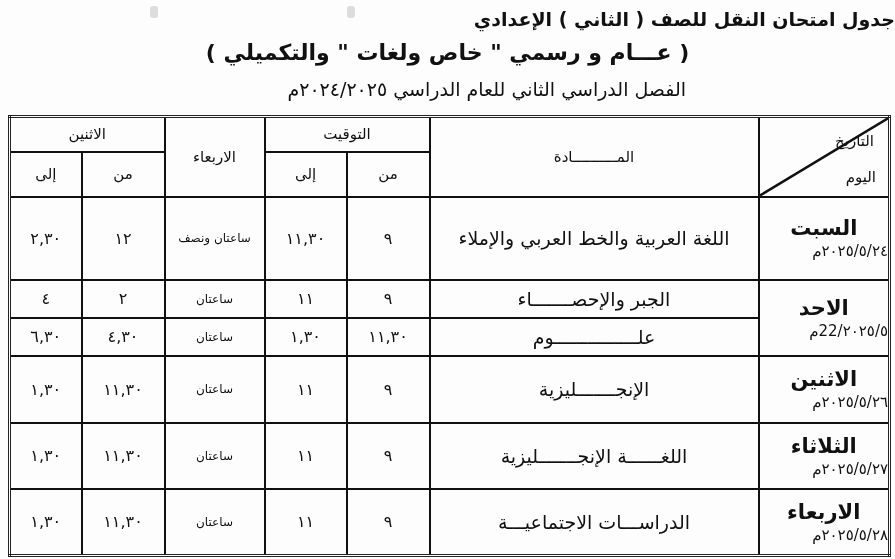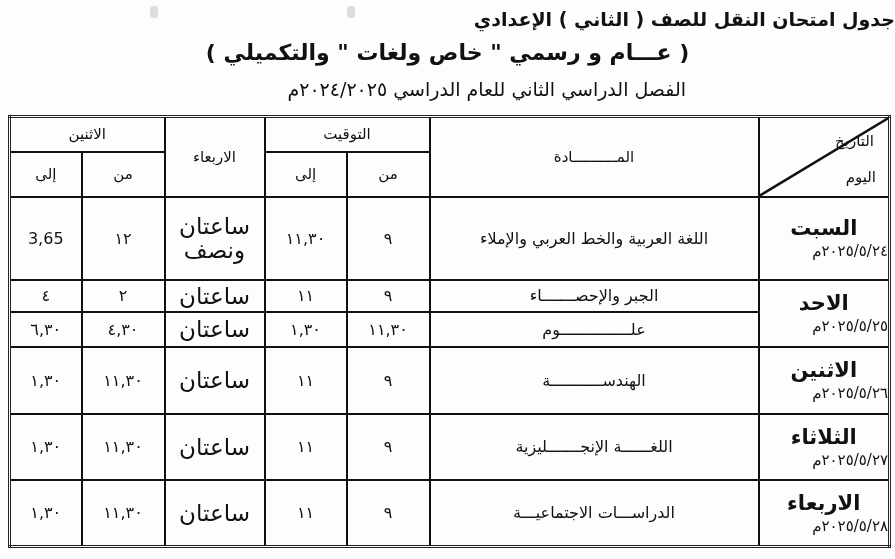--- a/index.html
+++ b/index.html
@@ -21,23 +21,23 @@
     border:2px solid #111; text-align:center; vertical-align:middle; padding:0;
     font-weight:normal; overflow:hidden;
   }
   th { font-size:15px; font-family:"DejaVu Sans", sans-serif; }
   .diag { position:relative;text-decoration:underline; }
   .diag svg { position:absolute; left:0; top:0; width:100%; height:100%; }
   .diag .dt { position:absolute; right:14px; top:14px; font-size:15px; }
   .diag .dd { position:absolute; right:12px; bottom:10px; font-size:15px; }
   .day { font-weight:bold; font-size:21px; display:block; line-height:26px;text-align:center; }
   .date { font-size:15px; display:block; line-height:20px; font-family:"DejaVu Sans", sans-serif;text-align:right; }
-  .subject { font-weight:bold; font-size:16px; }
+  .subject { font-weight:bold; font-size:19px; }
   .num { font-size:16px; }
-  .dur { font-size:23px; line-height:24px; }
+  .dur { font-size:12px; line-height:36px; }
 </style>
 </head>
 <body>
 
 <div class="spec" style="left:150px;top:6px;"></div>
 <div class="spec" style="left:347px;top:6px;"></div>
 
 <div class="t1" dir="rtl">جدول امتحان النقل للصف ( الثاني ) الإعدادي</div>
 <div class="t2" dir="rtl">( عـــام و رسمي " خاص ولغات " والتكميلي )</div>
 <div class="t3" dir="rtl">الفصل الدراسي الثاني للعام الدراسي ٢٠٢٤/٢٠٢٥م</div>
@@ -76,27 +76,27 @@
   <tr style="height:83px">
     <td>
       <span class="day">السبت</span>
       <span class="date">٢٠٢٥/٥/٢٤م</span>
     </td>
     <td class="subject">اللغة العربية والخط العربي والإملاء</td>
     <td class="num">٩</td>
     <td class="num">١١,٣٠</td>
     <td class="dur">ساعتان ونصف</td>
     <td class="num">١٢</td>
-    <td class="num">3,65</td>
+    <td class="num">٢,٣٠</td>
   </tr>
 
   <tr style="height:32px">
     <td rowspan="2">
       <span class="day">الاحد</span>
-      <span class="date">٢٠٢٥/٥/٢٥م</span>
+      <span class="date">٢٠٢٥/٥/22م</span>
     </td>
     <td class="subject">الجبر والإحصـــــــاء</td>
     <td class="num">٩</td>
     <td class="num">١١</td>
     <td class="dur">ساعتان</td>
     <td class="num">٢</td>
     <td class="num">٤</td>
   </tr>
 
   <tr style="height:35px">
@@ -106,21 +106,21 @@
     <td class="dur">ساعتان</td>
     <td class="num">٤,٣٠</td>
     <td class="num">٦,٣٠</td>
   </tr>
 
   <tr style="height:67px">
     <td>
       <span class="day">الاثنين</span>
       <span class="date">٢٠٢٥/٥/٢٦م</span>
     </td>
-    <td class="subject">الهندســـــــــــة</td>
+    <td class="subject">الإنجـــــــليزية</td>
     <td class="num">٩</td>
     <td class="num">١١</td>
     <td class="dur">ساعتان</td>
     <td class="num">١١,٣٠</td>
     <td class="num">١,٣٠</td>
   </tr>
 
   <tr style="height:66px">
     <td>
       <span class="day">الثلاثاء</span>

